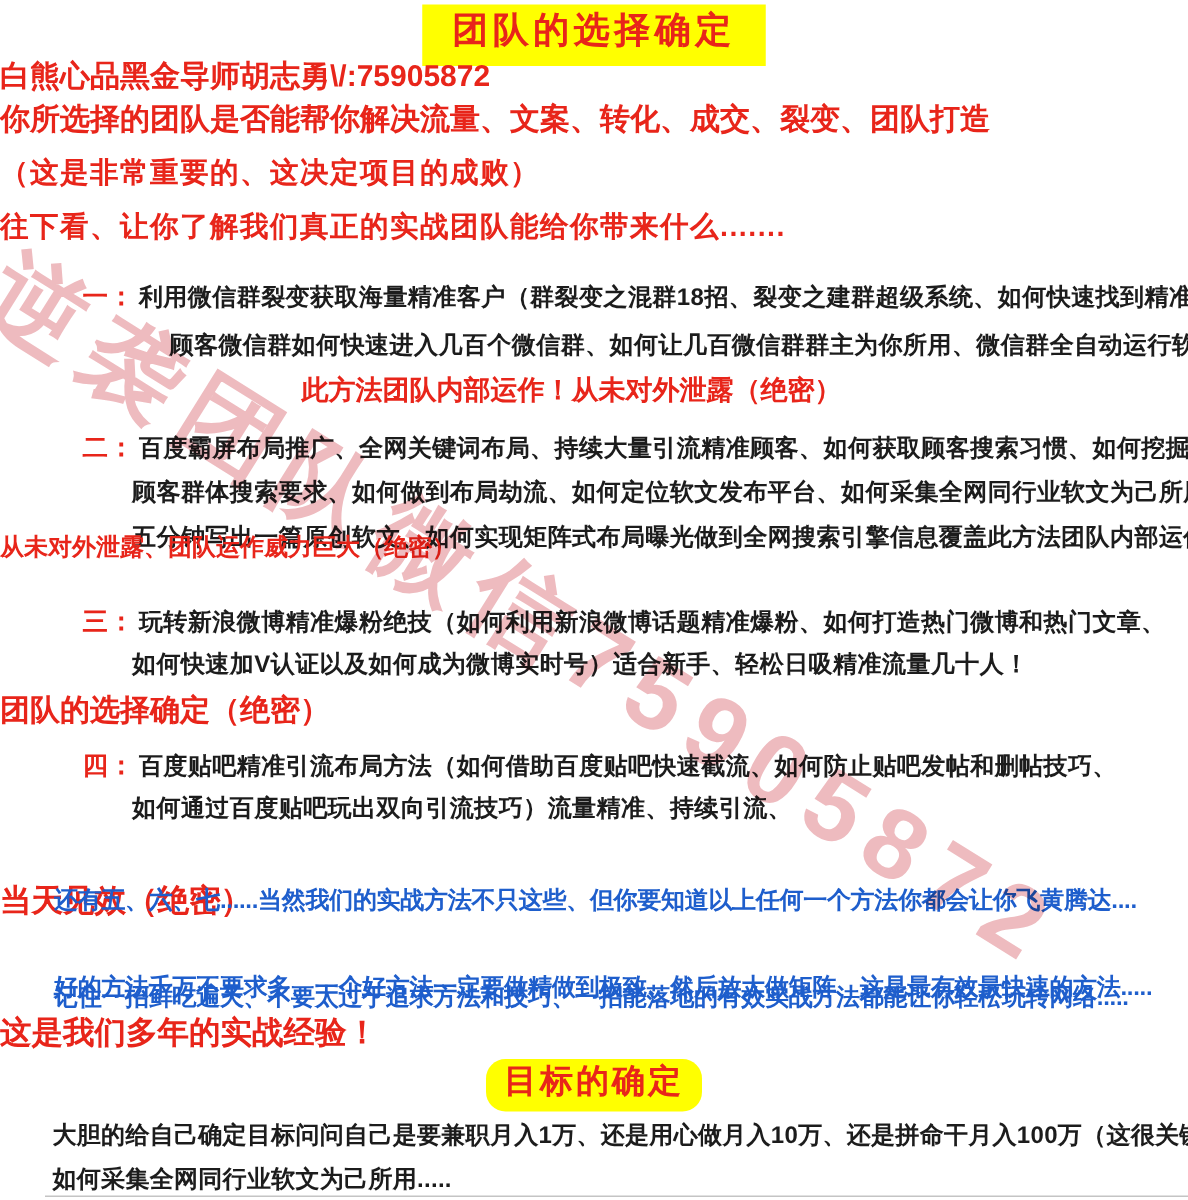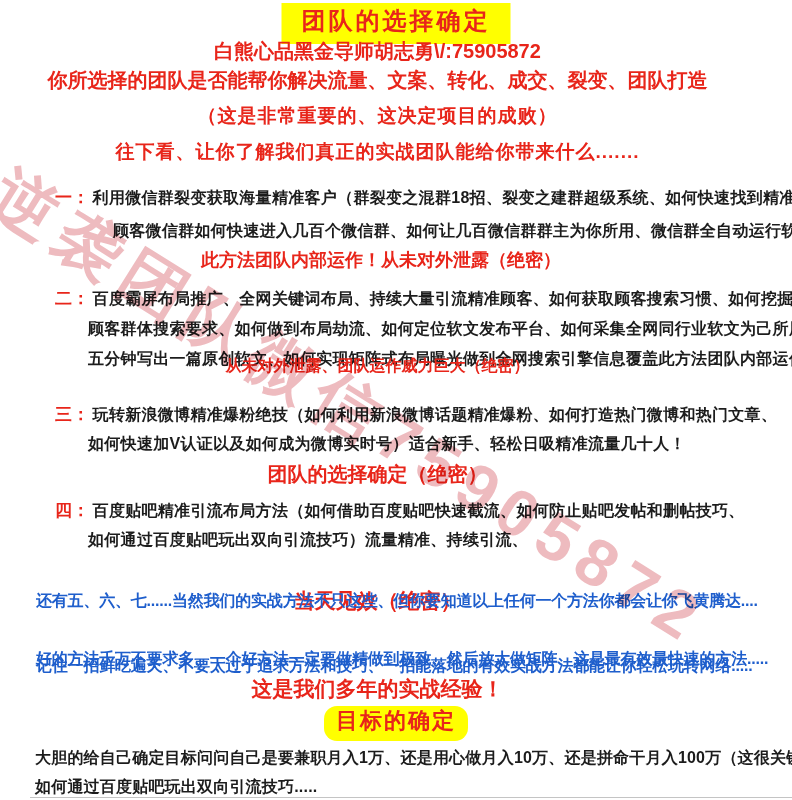--- a/index.html
+++ b/index.html
@@ -13,21 +13,21 @@
   html,body{background:#ffffff;}
   .page{
     position:relative;
     width:792px;height:800px;
     background:#ffffff;
     overflow:hidden;
     font-family:"Liberation Sans","DejaVu Sans",sans-serif;
     font-weight:bold;
   }
   .abs{position:absolute;line-height:1.25;white-space:nowrap;}
-  .center{left:0;width:755px;text-align:center;}
+  .center{left:0;width:755px;}
   .red{color:var(--red);}
   .blue{color:var(--blue);}
   .hl{
     background:var(--yellow);
     color:var(--red);
     display:inline-block;
     font-family:Liberation Mono, monospace;
   }
   .titlebox{
     top:3px;left:50%;transform:translateX(-50%);
@@ -110,17 +110,17 @@
   <div class="abs item" style="top:530px;left:88px;">如何通过百度贴吧玩出双向引流技巧）流量精准、持续引流、</div>
   <div class="abs center red c4">当天见效（绝密）</div>
 
   <div class="abs blue bluetip" style="top:591px;">还有五、六、七......当然我们的实战方法不只这些、但你要知道以上任何一个方法你都会让你飞黄腾达....</div>
   <div class="abs blue bluetip" style="top:656px;">记住一招鲜吃遍天、不要太过于追求方法和技巧、一招能落地的有效实战方法都能让你轻松玩转网络.....</div>
   <div class="abs blue bluetip" style="top:649px;">好的方法千万不要求多、一个好方法一定要做精做到极致、然后放大做矩阵、这是最有效最快速的方法.....</div>
   <div class="abs center red exp">这是我们多年的实战经验！</div>
 
   <div class="abs goalbox hl">目标的确定</div>
   <div class="abs goal-line" style="top:748px;">大胆的给自己确定目标问问自己是要兼职月入1万、还是用心做月入10万、还是拼命干月入100万（这很关键）</div>
-  <div class="abs goal-line" style="top:777px;">如何通过百度贴吧玩出双向引流技巧.....</div>
+  <div class="abs goal-line" style="top:777px;">如何采集全网同行业软文为己所用.....</div>
 
   <div class="abs hairline"></div>
 
 </div>
 
 </body></html>

